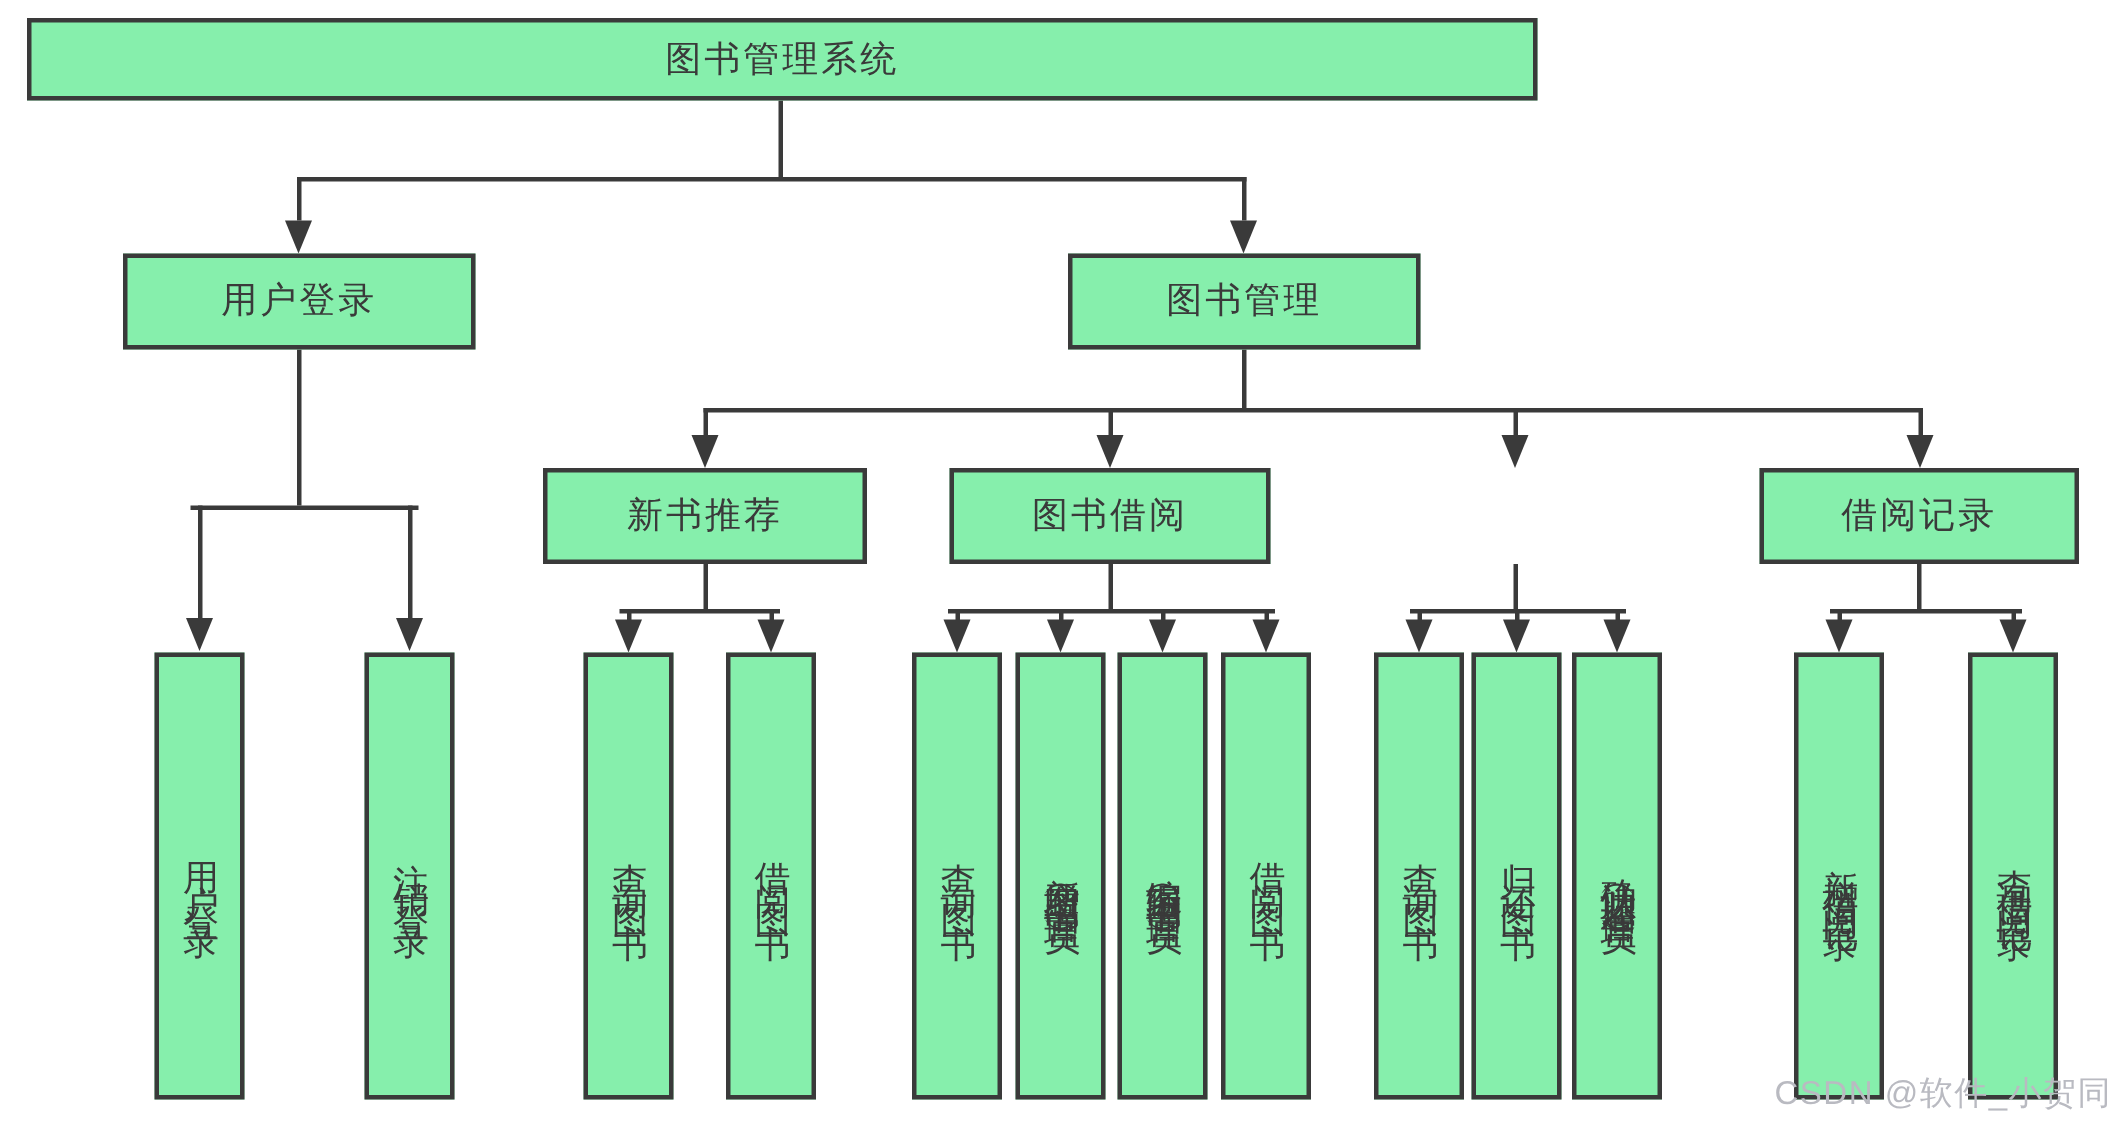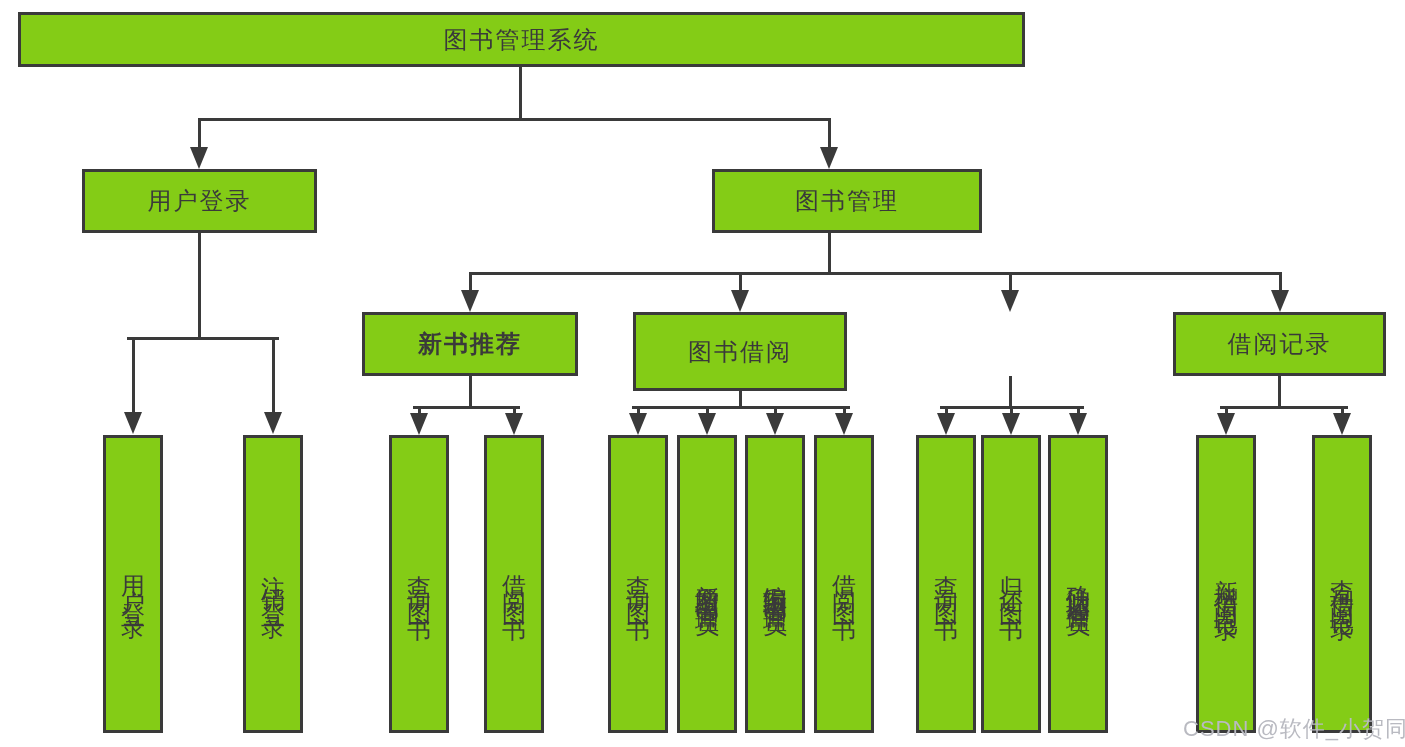--- a/index.html
+++ b/index.html
@@ -6,21 +6,21 @@
   .stage{
     position:relative;
     width:1405px;height:747px;
     background:#ffffff;
     overflow:hidden;
     font-family:"Liberation Sans","DejaVu Sans",sans-serif;
   }
   .box{
     position:absolute;
     box-sizing:border-box;
-    background:#84cc16;
+    background:#86efac;
     border:3px solid #3a3a3a;
     display:flex;align-items:center;justify-content:center;
     font-size:24px;letter-spacing:2px;color:#3a3a3a;
     line-height:1;
     z-index:2;
   }
   .vbox{
     writing-mode:vertical-rl;
     text-orientation:mixed;
   }
@@ -48,25 +48,25 @@
 </style>
 </head>
 <body>
 
 <div class="stage">
 
   <div class="box" style="left:18px;top:12px;width:1007px;height:55px;">图书管理系统</div>
 
   <div class="box" style="left:82px;top:169px;width:235px;height:64px;">用户登录</div>
 
-  <div class="box" style="left:712px;top:169px;width:270px;height:64px;">图书管理</div>
+  <div class="box" style="left:712px;top:169px;width:235px;height:64px;">图书管理</div>
 
-  <div class="box" style="left:362px;top:312px;width:216px;height:64px;font-weight:bold;">新书推荐</div>
+  <div class="box" style="left:362px;top:312px;width:216px;height:64px;">新书推荐</div>
 
-  <div class="box" style="left:633px;top:312px;width:214px;height:79px;">图书借阅</div>
+  <div class="box" style="left:633px;top:312px;width:214px;height:64px;">图书借阅</div>
 
 
   <div class="box" style="left:1173px;top:312px;width:213px;height:64px;">借阅记录</div>
 
   <div class="box vbox sp4" style="left:103px;top:435px;width:60px;height:298px;">用户登录</div>
   <div class="box vbox sp4" style="left:243px;top:435px;width:60px;height:298px;">注销登录</div>
 
   <div class="box vbox sp4" style="left:389px;top:435px;width:60px;height:298px;">查询图书</div>
   <div class="box vbox sp4" style="left:484px;top:435px;width:60px;height:298px;">借阅图书</div>
 

